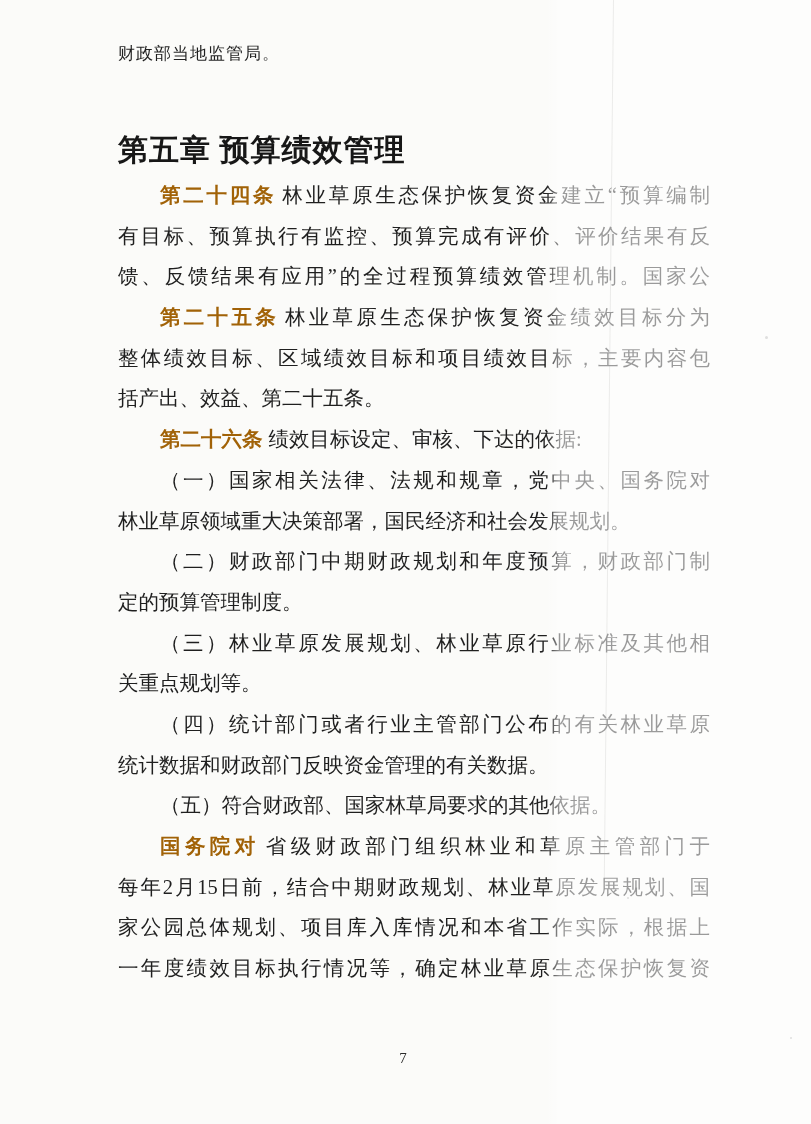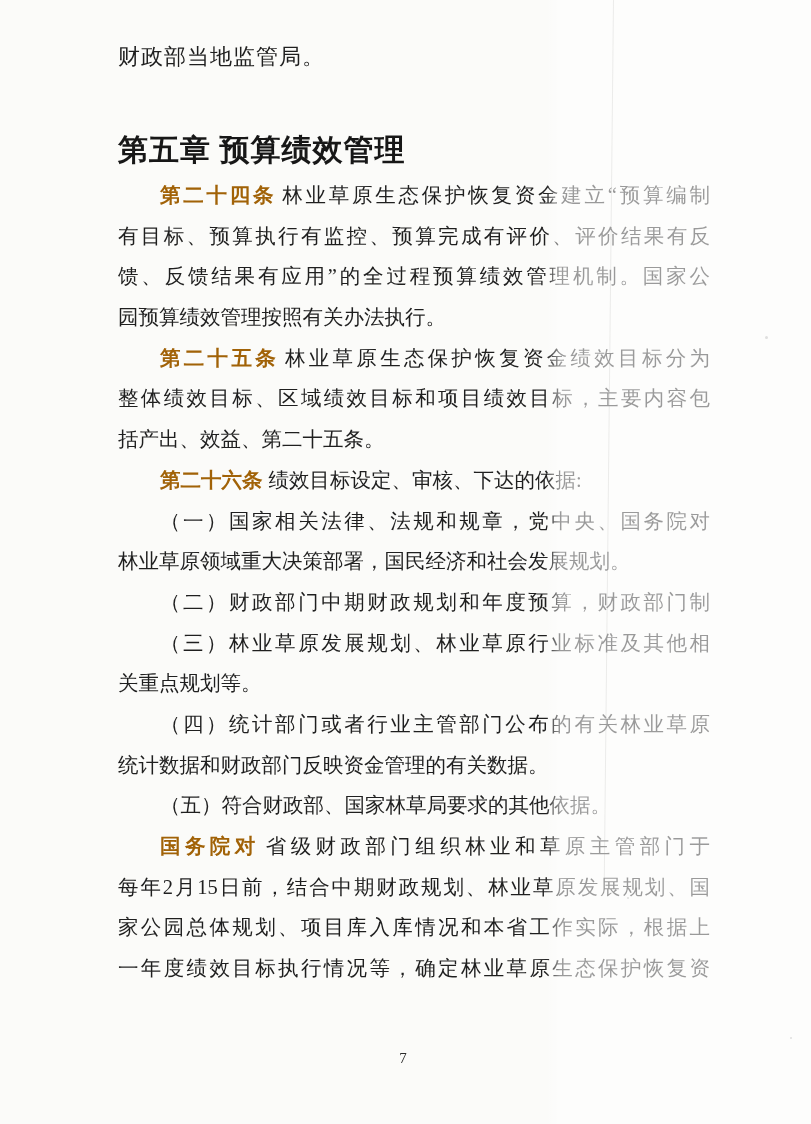--- a/index.html
+++ b/index.html
@@ -17,21 +17,21 @@
   }
   
   .page::after {
     content: "";
     position: absolute; top: 0; right: 0; bottom: 0; width: 265px;
     background: linear-gradient(90deg, rgba(255,255,255,0) 0, rgba(255,255,255,0.55) 14px, rgba(255,255,255,0.55) 100%);
     pointer-events: none;
   }
   .intro-line {
     position: absolute; left: 118px; top: 43px;
-    font-size: 22px; line-height: 1.25; letter-spacing: 1px;
+    font-size: 17px; line-height: 1.25; letter-spacing: 1px;
     white-space: nowrap;
   }
   .chapter-heading {
     position: absolute; left: 118px; top: 130px; width: 592px;
     text-align: left;
     font-size: 30px; font-weight: bold; letter-spacing: 1px;
     color: #171717;
     white-space: nowrap;
   }
   .body-text {
@@ -77,28 +77,28 @@
   <div class="speck s3"></div>
 
   <div class="intro-line">财政部当地监管局。</div>
 
   <div class="chapter-heading">第五章 预算绩效管理</div>
 
   <div class="body-text">
       <div class="line indent fill"><span class="head">第二十四条</span>林业草原生态保护恢复资金建立“预算编制</div>
       <div class="line fill">有目标、预算执行有监控、预算完成有评价、评价结果有反</div>
       <div class="line fill">馈、反馈结果有应用”的全过程预算绩效管理机制。国家公</div>
-      <div class="line">园预算绩效管理按照有关办法执行。</div>
       <div class="line indent fill"><span class="head">第二十五条</span>林业草原生态保护恢复资金绩效目标分为</div>
       <div class="line fill">整体绩效目标、区域绩效目标和项目绩效目标，主要内容包</div>
       <div class="line">括产出、效益、第二十五条。</div>
       <div class="line indent"><span class="head">第二十六条</span>绩效目标设定、审核、下达的依据:</div>
       <div class="line indent fill">（一）国家相关法律、法规和规章，党中央、国务院对</div>
       <div class="line">林业草原领域重大决策部署，国民经济和社会发展规划。</div>
       <div class="line indent fill">（二）财政部门中期财政规划和年度预算，财政部门制</div>
+      <div class="line">定的预算管理制度。</div>
       <div class="line indent fill">（三）林业草原发展规划、林业草原行业标准及其他相</div>
       <div class="line">关重点规划等。</div>
       <div class="line indent fill">（四）统计部门或者行业主管部门公布的有关林业草原</div>
       <div class="line">统计数据和财政部门反映资金管理的有关数据。</div>
       <div class="line indent">（五）符合财政部、国家林草局要求的其他依据。</div>
       <div class="line indent fill"><span class="head">国务院对</span>省级财政部门组织林业和草原主管部门于</div>
       <div class="line fill">每年2月15日前，结合中期财政规划、林业草原发展规划、国</div>
       <div class="line fill">家公园总体规划、项目库入库情况和本省工作实际，根据上</div>
       <div class="line fill">一年度绩效目标执行情况等，确定林业草原生态保护恢复资</div>
     </div>

